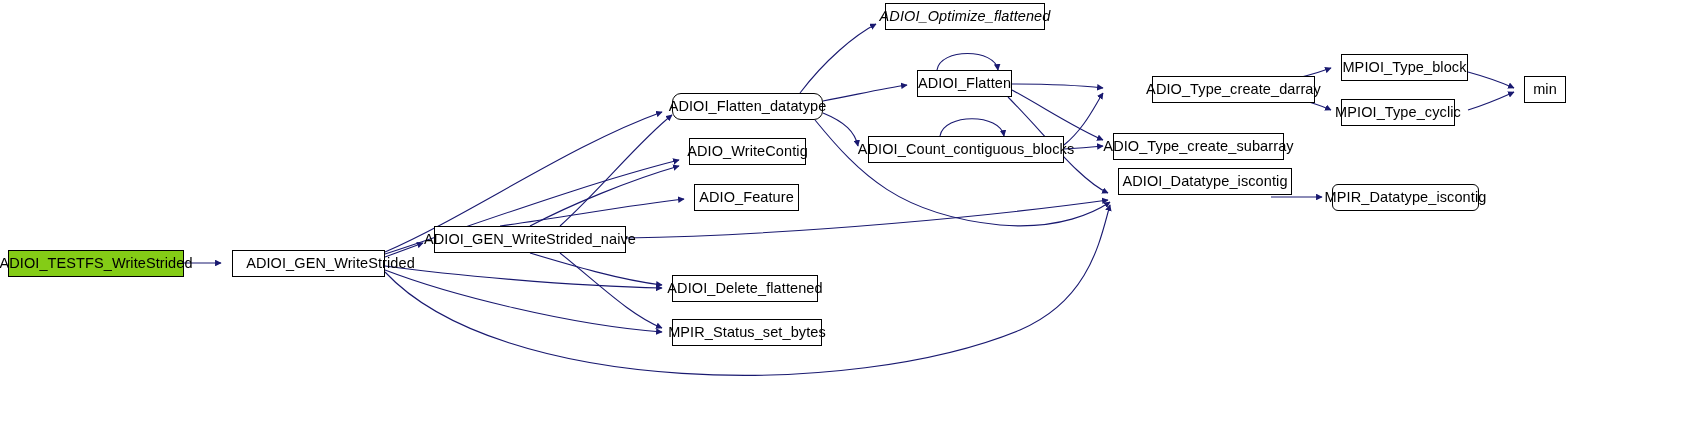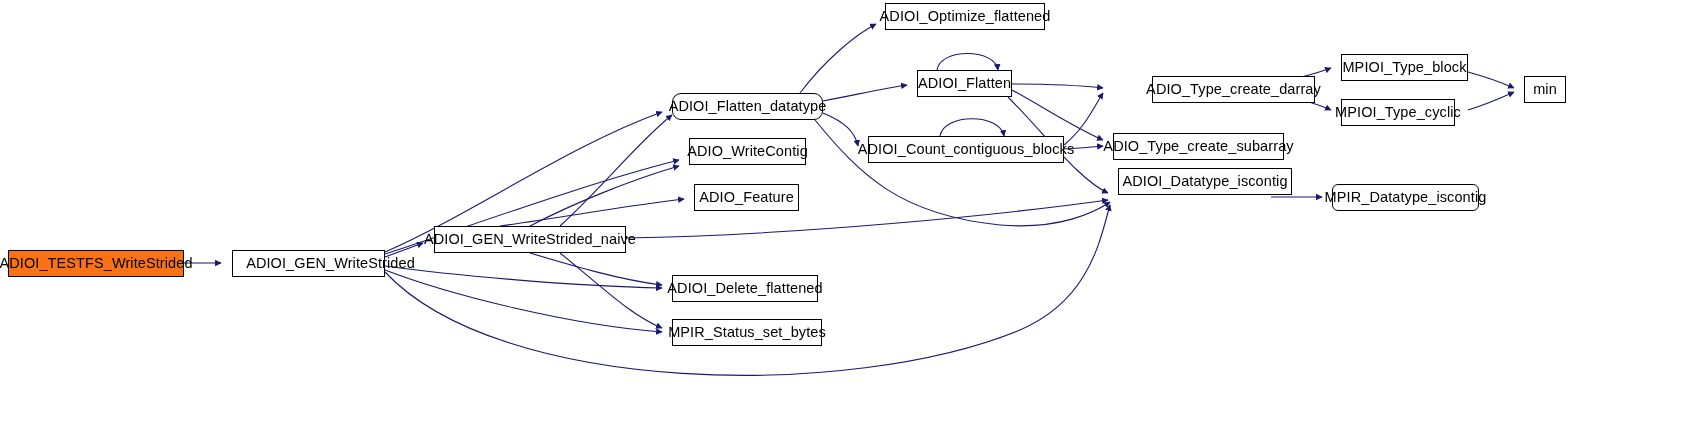--- a/index.html
+++ b/index.html
@@ -32,21 +32,21 @@
     font-size: 14.5px;
     line-height: 1;
     display: flex;
     align-items: center;
     justify-content: center;
     white-space: nowrap;
     letter-spacing: 0.1px;
     height: 27px;
   }
   .node.root {
-    background: #f97316;
+    background: #84cc16;
   }
 </style>
 </head>
 <body>
 
 <div id="graph-canvas">
 
   <svg id="edge-layer" viewBox="0 0 1696 425" xmlns="http://www.w3.org/2000/svg">
     <defs>
       <marker id="arrow" viewBox="0 0 10 10" refX="9" refY="5" markerWidth="6" markerHeight="6" orient="auto-start-reverse">
@@ -104,21 +104,21 @@
       </div>
       <div class="node" style="left: 694px; top: 184px; width: 105px;">
         <span>ADIO_Feature</span>
       </div>
       <div class="node" style="left: 672px; top: 275px; width: 146px;">
         <span>ADIOI_Delete_flattened</span>
       </div>
       <div class="node" style="left: 672px; top: 319px; width: 150px;">
         <span>MPIR_Status_set_bytes</span>
       </div>
-      <div class="node" style="left: 885px; top: 3px; width: 160px;">
+      <div class="node" style="left: 885px; top: 3px; width: 160px; font-style: italic;">
         <span>ADIOI_Optimize_flattened</span>
       </div>
       <div class="node" style="left: 917px; top: 70px; width: 95px;">
         <span>ADIOI_Flatten</span>
       </div>
       <div class="node" style="left: 868px; top: 136px; width: 196px;">
         <span>ADIOI_Count_contiguous_blocks</span>
       </div>
       <div class="node" style="left: 1152px; top: 76px; width: 163px;">
         <span>ADIO_Type_create_darray</span>

